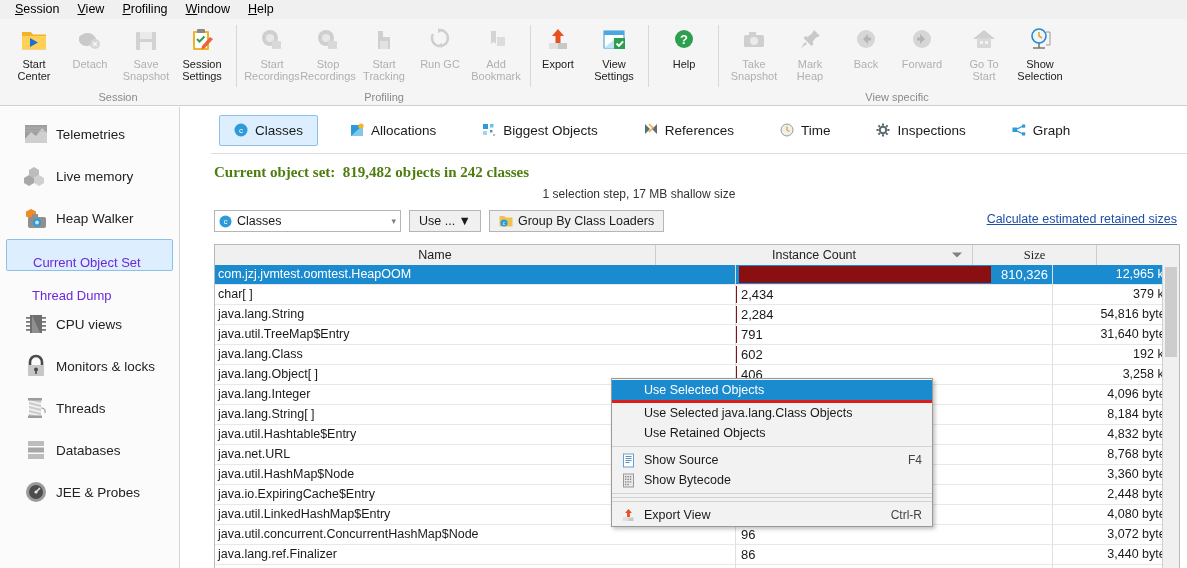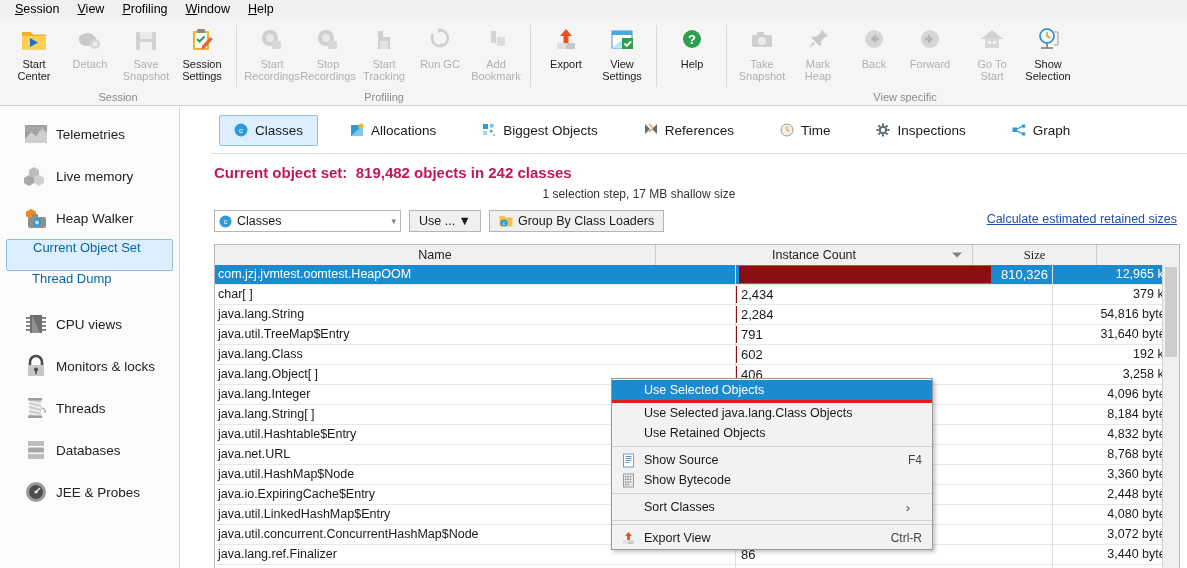--- a/index.html
+++ b/index.html
@@ -63,22 +63,22 @@
     background:#fbfbfb; border-right:1px solid #d6d6d6;
     padding-top:6px;
   }
   .sitem {
     height:42px; display:flex; align-items:center;
     padding-left:16px; cursor:default;
   }
   .sitem .sico { width:40px; display:flex; align-items:center; justify-content:center; }
   .sitem .slbl { font-size:13.5px; color:#222; }
   .subitem {
-    height:32px; display:flex; align-items:flex-start;
-    margin:0 6px; padding-left:26px; font-size:13px; color:#0369a1;
+    height:32px; display:flex; align-items:flex-end;
+    margin:0 6px; padding-left:26px; font-size:13px; color:#6d28d9;
     cursor:default; border-radius:2px;
   }
   .subitem.selected {
     background:#ddeeff; border:1px solid #8cc0e8;
   }
 
   
   .main {
     position:absolute; left:211px; top:107px; right:0; bottom:0;
     background:#ffffff;
@@ -89,21 +89,21 @@
     border-bottom:1px solid #dcdcdc; padding-left:8px;
   }
   .tab {
     display:flex; align-items:center; gap:7px;
     padding:7px 14px; font-size:13.5px; color:#1a1a1a;
     cursor:default; border-radius:2px; margin-right:18px;
   }
   .tab.active { background:#ddeeff; border:1px solid #8cc0e8; }
 
   .headline {
-    padding:10px 0 0 3px; font-size:15px; font-weight:bold; color:#be185d;
+    padding:10px 0 0 3px; font-size:15px; font-weight:bold; color:#4d7c0f;font-family:Liberation Serif, serif;
   }
   .headline .cnt { font-weight:bold; }
   .subline {
     text-align:center; font-size:12px; color:#333; padding:6px 0 0 0;
     margin-right:120px;
   }
 
   .controls {
     display:flex; align-items:center; gap:8px;
     padding:9px 0 0 3px; position:relative;
@@ -322,21 +322,21 @@
             <rect x="15" y="10" width="8" height="9" fill="#dcdcdc"></rect>
           </svg>
         </div>
         <div class="lbl">Add
 Bookmark</div>
       </div>
     </div>
     <div class="rglabel">Profiling</div>
   </div>
 
-  <div class="rgroup" style="padding-left:8px;padding-right:6px;">
+  <div class="rgroup" style="padding-left:0;padding-right:6px;">
     <div class="ritems">
       <div class="rbtn">
         <div class="ico">
           <svg width="28" height="26" viewBox="0 0 28 26">
             <path d="M14 2 l6 7 h-3.5 v7 h-5 v-7 h-3.5 z" fill="#e8501f"></path>
             <rect x="5" y="16" width="18" height="6" fill="#c8c8c8"></rect>
             <rect x="5" y="16" width="9" height="6" fill="#e0e0e0"></rect>
           </svg>
         </div>
         <div class="lbl">Export</div>
@@ -834,26 +834,20 @@
               <rect x="8.8" y="8.2" width="1.4" height="1.4"></rect>
               <rect x="4" y="10.8" width="1.4" height="1.4"></rect>
               <rect x="6.4" y="10.8" width="1.4" height="1.4"></rect>
             </g>
           </svg>
         </span>
         <span class="cmlbl">Show Bytecode</span>
         <span class="cmkey"></span>
       </div>
       <div class="cmsep"></div>
-      <div class="cmi">
-        <span class="cmico"></span>
-        <span class="cmlbl">Sort Classes</span>
-        <span class="submark">›</span>
-        <span class="cmkey"></span>
-      </div>
       <div class="cmsep"></div>
       <div class="cmsep"></div>
       <div class="cmi">
         <span class="cmico">
           <svg width="15" height="15" viewBox="0 0 15 15">
             <path d="M7.5 1 l3.4 4 h-2 v4 h-2.8 v-4 h-2 z" fill="#e8501f"></path>
             <rect x="2.5" y="9.5" width="10" height="3.5" fill="#c8c8c8"></rect>
             <rect x="2.5" y="9.5" width="5" height="3.5" fill="#e0e0e0"></rect>
           </svg>
         </span>

